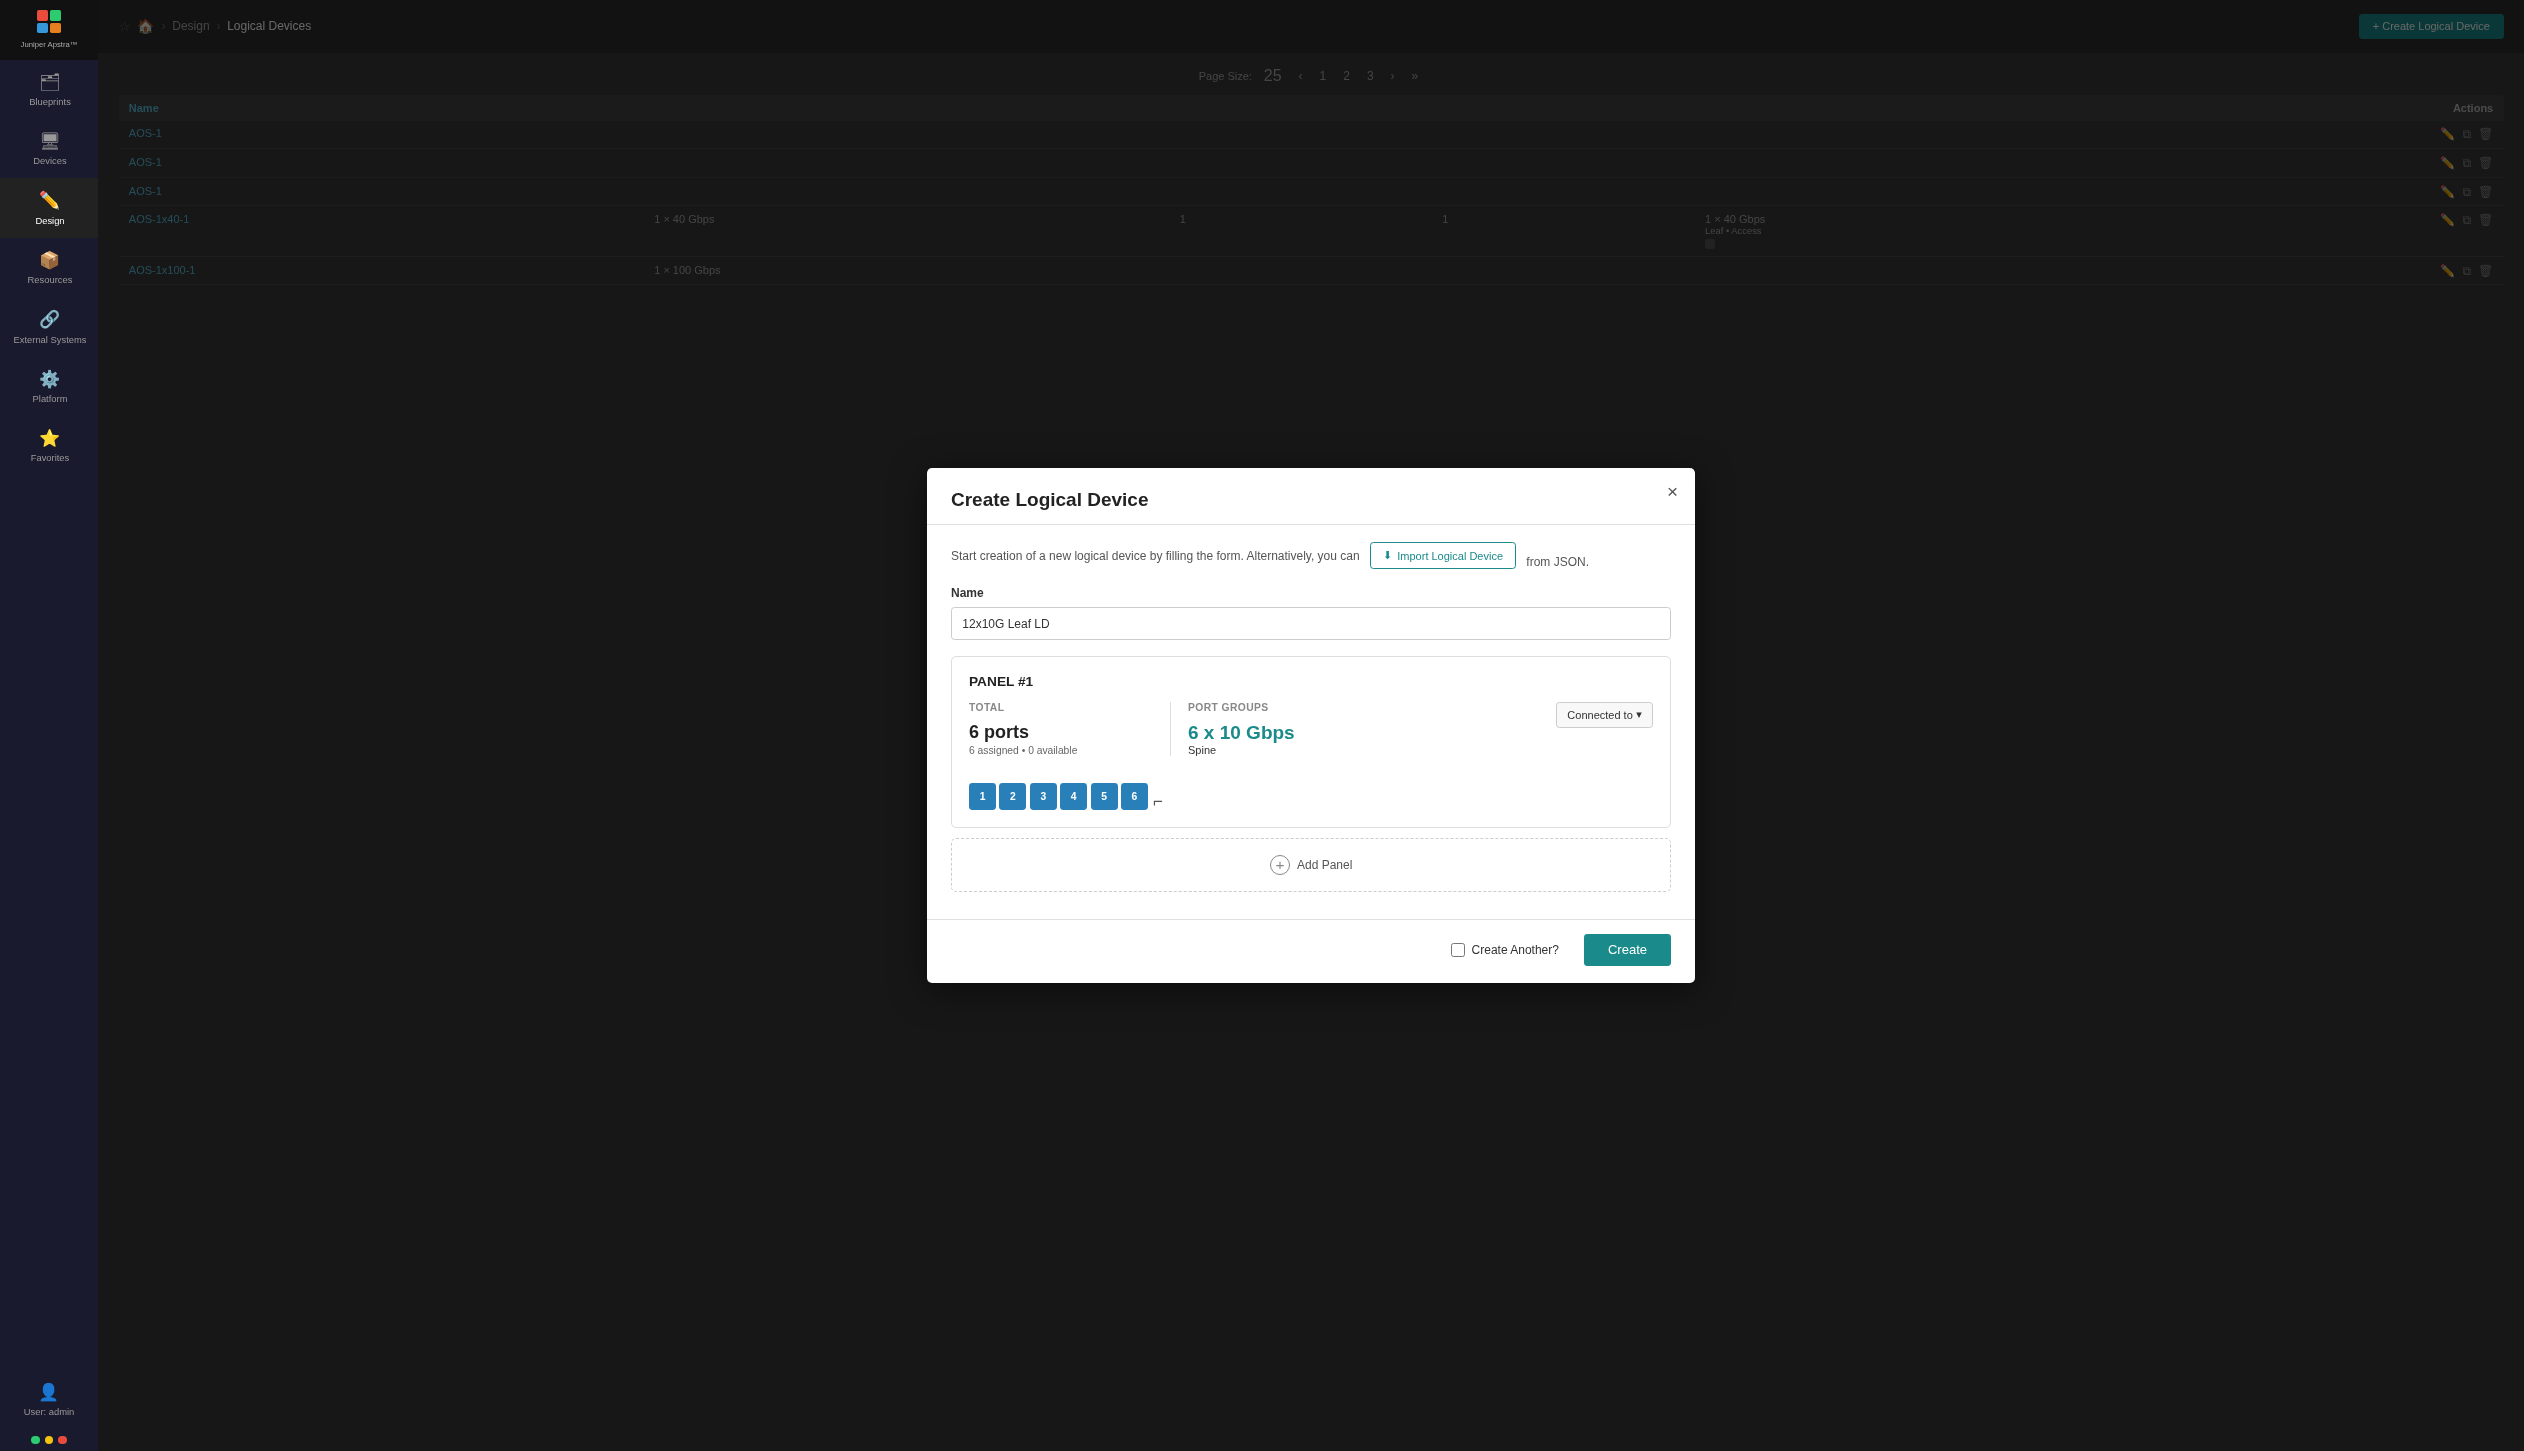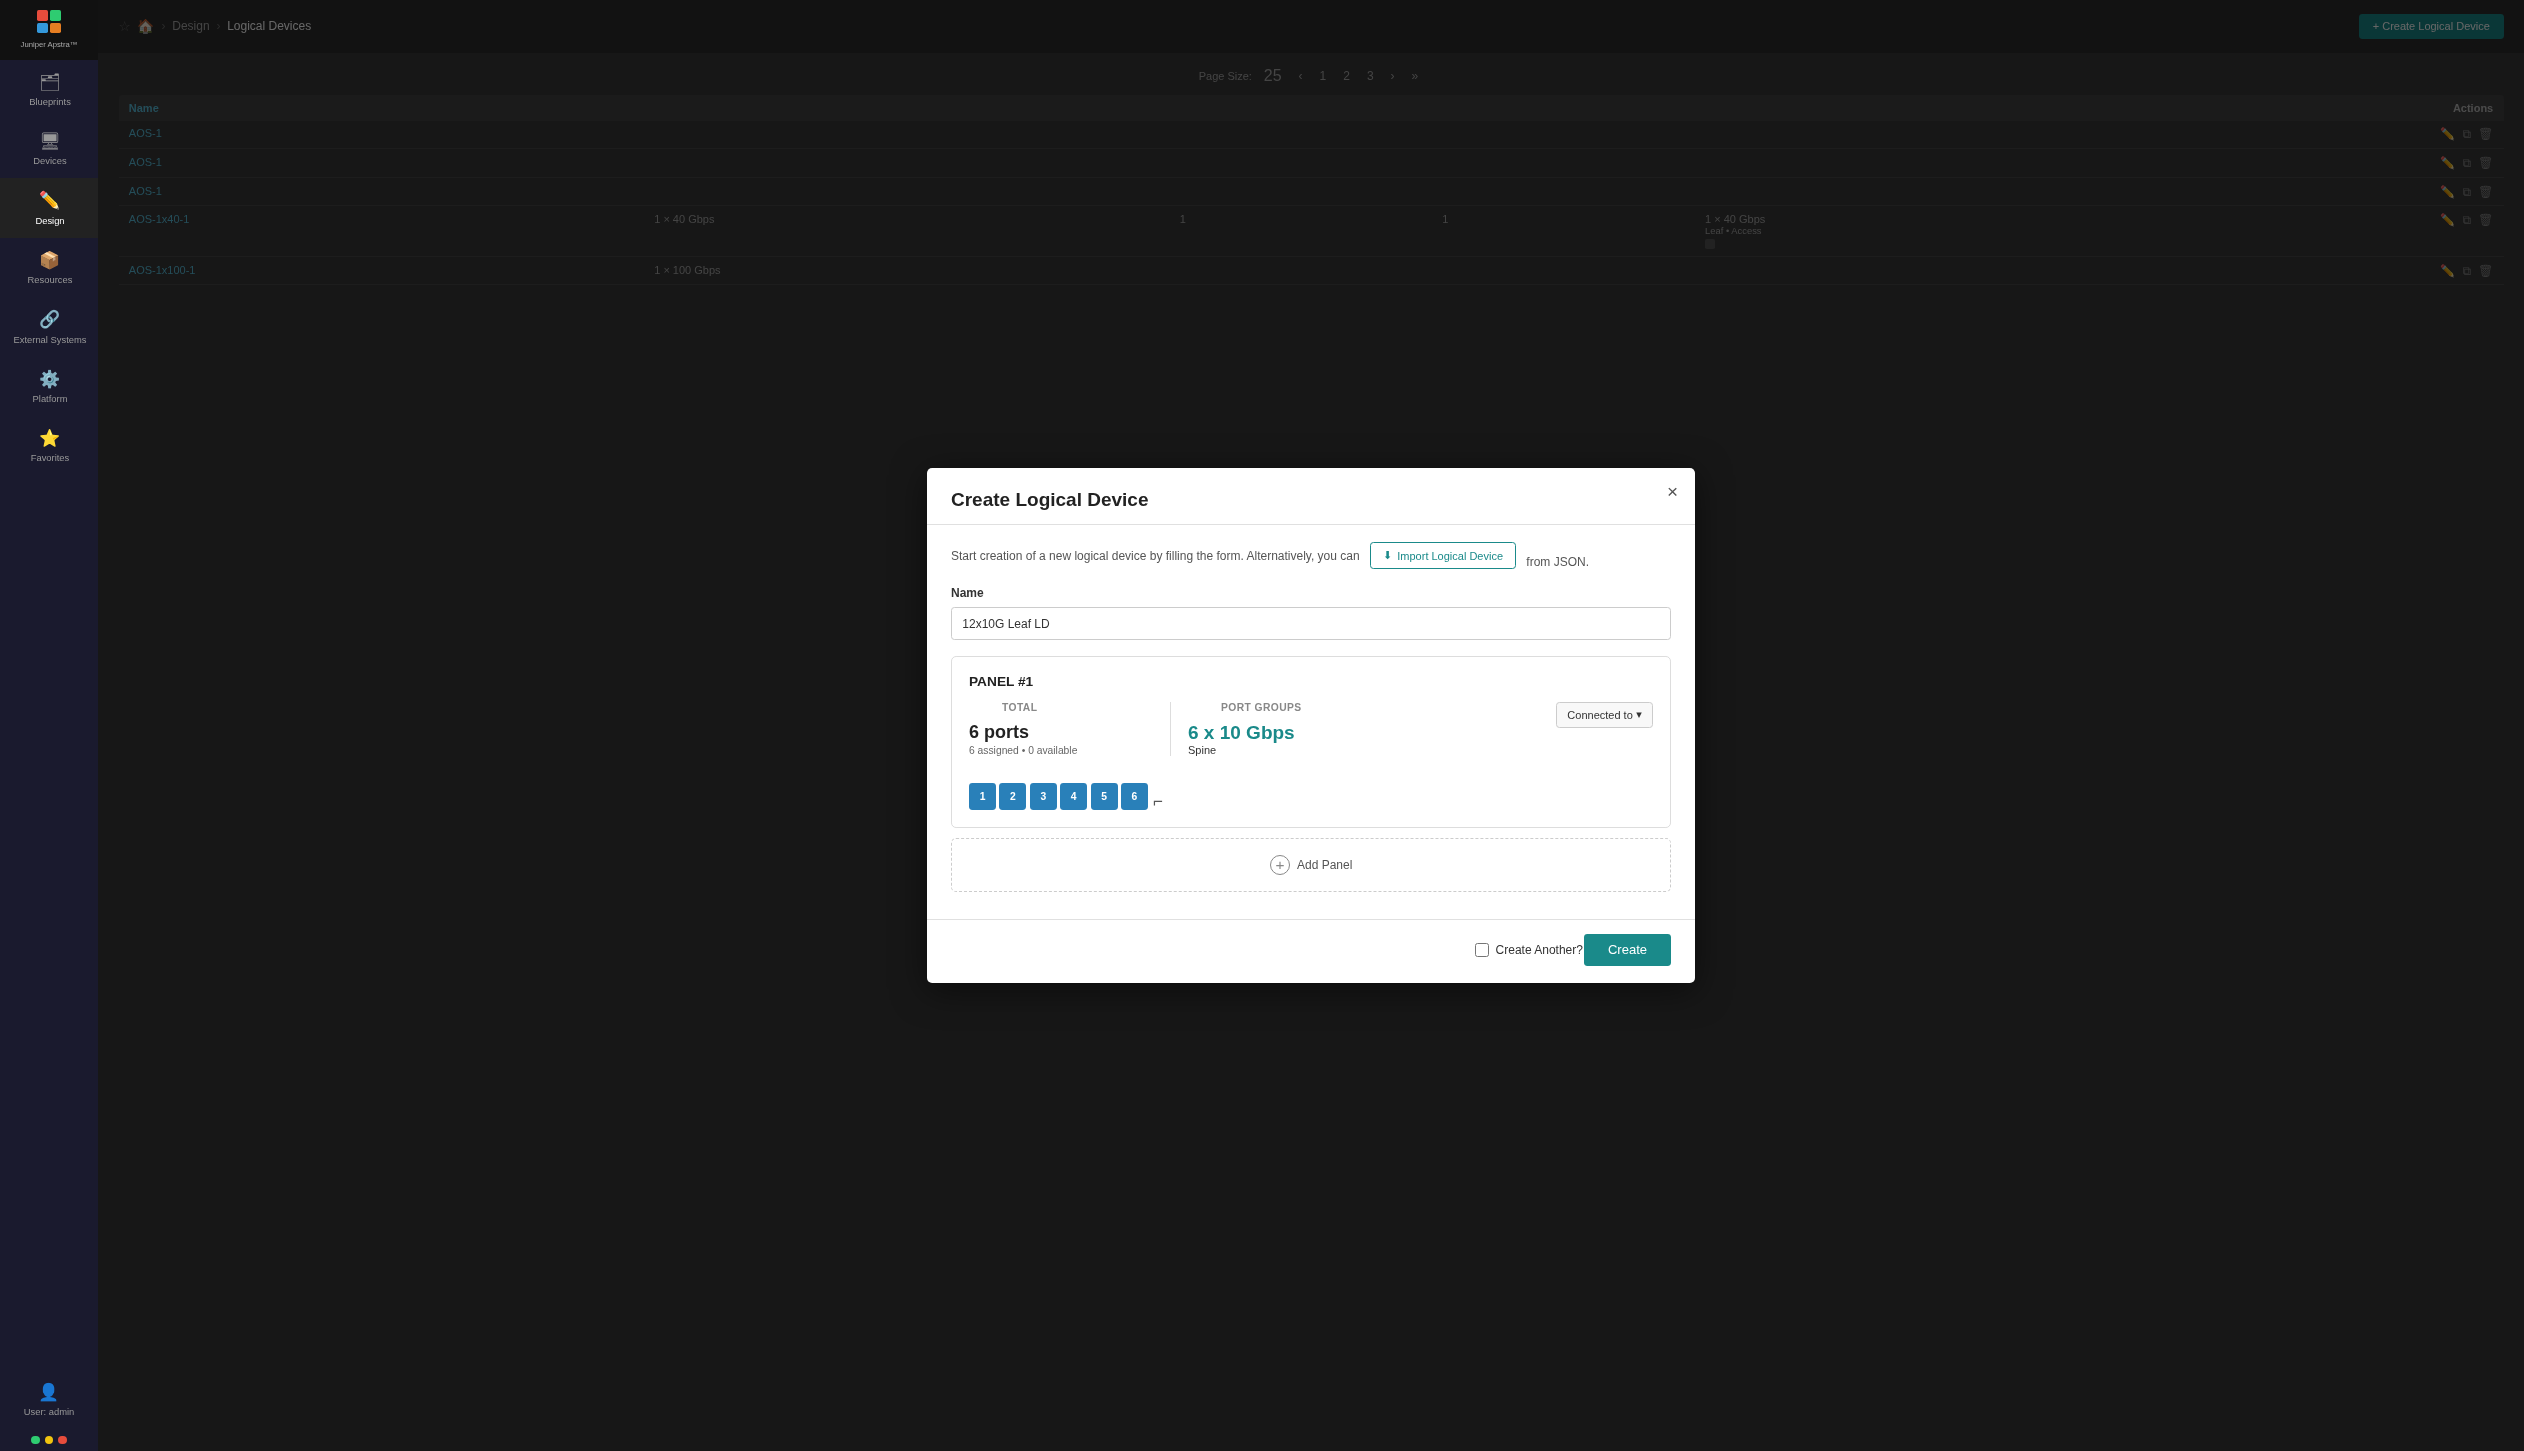--- a/index.html
+++ b/index.html
@@ -270,21 +270,20 @@
       flex: 2;
       padding-left: 17px;
     }
     .panel-col-label {
       font-size: 10.3px;
       font-weight: 600;
       color: #888;
       text-transform: uppercase;
       letter-spacing: 0.4px;
       margin-bottom: 8.5px;
-      margin-left: 33px;
     }
     .panel-ports-label { font-size: 11px; color: #222; margin-bottom: 1.7px; }
     .panel-ports-sub { font-size: 10.3px; color: #666; }
 
     .port-group-speed {
       font-size: 19px;
       font-weight: 600;
       color: #1a8a8a;
     }
     .port-group-type {
@@ -369,21 +368,21 @@
       color: #888;
       line-height: 1;
     }
 
     
     .modal-footer {
       padding: 13.7px 24px 17px;
       display: flex;
       align-items: center;
       justify-content: flex-end;
-      gap: 1px;
+      gap: 25px;
       border-top: 0.9px solid #e0e0e0;
     }
     .create-another-row {
       display: flex;
       align-items: center;
       gap: 6.8px;
     }
     .checkbox-input {
       width: 13.7px;
       height: 13.7px;

